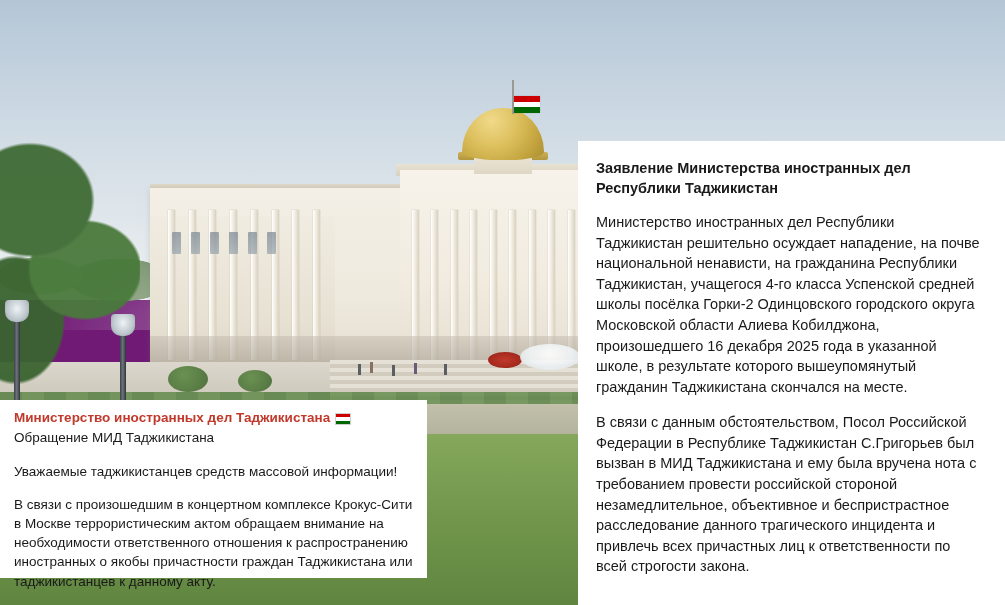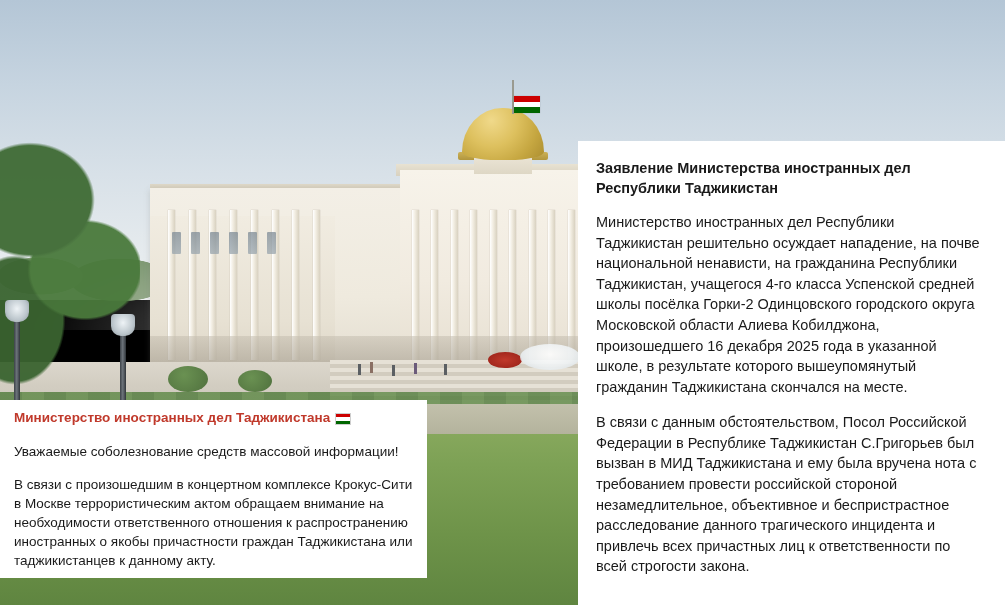--- a/index.html
+++ b/index.html
@@ -11,21 +11,21 @@
     height: 605px;
     font-family: "Liberation Sans", sans-serif;
     background: #ffffff;
     overflow: hidden;
   }
   .stage {
     position: relative;
     width: 1005px;
     height: 605px;
     overflow: hidden;
-    background: #000000;
+    background: #701a75;
   }
 
   
   .photo {
     position: absolute;
     inset: 0;
     overflow: hidden;
   }
   .sky {
     position: absolute;
@@ -436,19 +436,20 @@
     <div class="card-title">Заявление Министерства иностранных дел Республики Таджикистан</div>
     <p>Министерство иностранных дел Республики Таджикистан решительно осуждает нападение, на почве национальной ненависти, на гражданина Республики Таджикистан, учащегося 4-го класса Успенской средней школы посёлка Горки-2 Одинцовского городского округа Московской области Алиева Кобилджона, произошедшего 16 декабря 2025 года в указанной школе, в результате которого вышеупомянутый гражданин Таджикистана скончался на месте.</p>
     <p>В связи с данным обстоятельством, Посол Российской Федерации в Республике Таджикистан С.Григорьев был вызван в МИД Таджикистана и ему была вручена нота с требованием провести российской стороной незамедлительное, объективное и беспристрастное расследование данного трагического инцидента и привлечь всех причастных лиц к ответственности по всей строгости закона.</p>
   </div>
 
   <div class="card card-left">
     <div class="left-heading">
       <span>Министерство иностранных дел Таджикистана</span>
       <span class="mini-flag"></span>
     </div>
+    <div class="left-sub">Обращение МИД Таджикистана</div>
     <div class="left-body">
-      <p>Уважаемые соболезнование средств массовой информации!</p>
+      <p>Уважаемые таджикистанцев средств массовой информации!</p>
       <p>В связи с произошедшим в концертном комплексе Крокус-Сити в Москве террористическим актом обращаем внимание на необходимости ответственного отношения к распространению иностранных о якобы причастности граждан Таджикистана или таджикистанцев к данному акту.</p>
     </div>
   </div>
 
 </div>
 
 </body></html>

